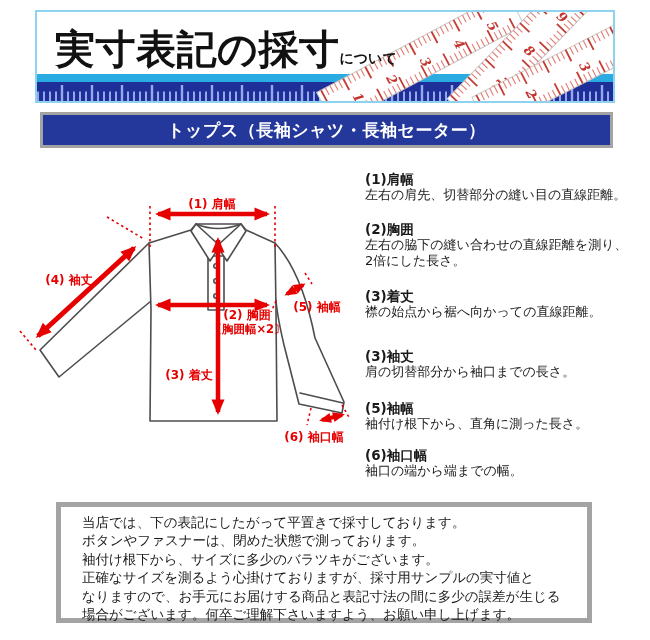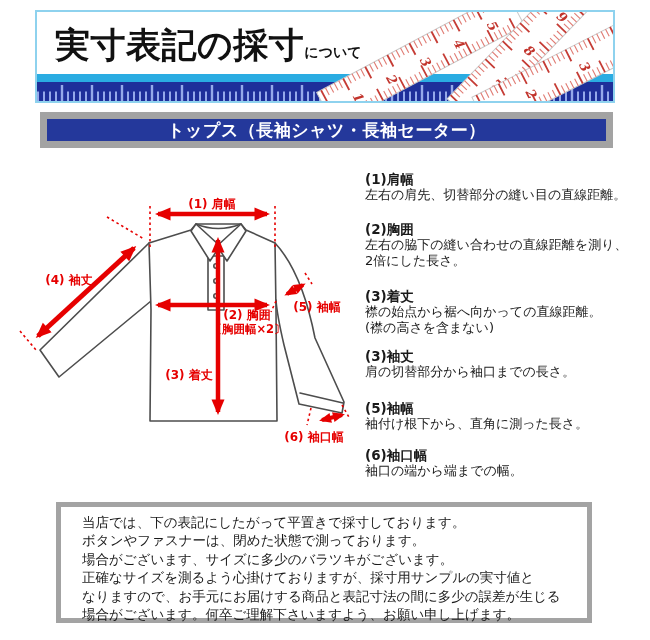--- a/index.html
+++ b/index.html
@@ -4,28 +4,28 @@
 <style>
   html,body{margin:0;padding:0}
   body{
     width:650px;height:640px;position:relative;background:#fff;overflow:hidden;
     font-family:"DejaVu Sans","Liberation Sans",sans-serif;color:#1a1a1a;
   }
 
   
   #headersvg{position:absolute;left:35px;top:10px}
   #titlebox{position:absolute;left:55px;top:22px;z-index:2;display:flex;align-items:baseline;white-space:nowrap}
-  #title-main{font-size:35px;font-weight:600;letter-spacing:0.5px;color:#111}
+  #title-main{font-size:40px;font-weight:600;letter-spacing:0.5px;color:#111}
   #title-suffix{font-size:14px;font-weight:600;color:#111}
   .tapenum{font:italic bold 13px "DejaVu Serif",serif;fill:#c2342c;text-anchor:middle}
 
   
   #banner{
     position:absolute;left:40px;top:112px;width:573px;height:36px;box-sizing:border-box;
-    background:#24389b;border:7px solid #a3a3a3;color:#fff;
+    background:#24389b;border:3px solid #a3a3a3;color:#fff;
     display:flex;align-items:center;justify-content:center;
     font-size:17px;font-weight:600;letter-spacing:0.5px;white-space:nowrap;font-family:Liberation Mono, monospace;
   }
 
   
   #diagram{position:absolute;left:0;top:165px}
   .shirt{stroke:#4d4d4d;stroke-width:1.6;fill:#fff;stroke-linejoin:round;stroke-linecap:round}
   .noline{fill:none}
   .dot{stroke:#e60000;stroke-width:1.6;stroke-dasharray:2.5 3;fill:none}
   .arrL{stroke:#e60000;stroke-width:4.5;fill:none}
@@ -481,35 +481,34 @@
   <p class="mg-line">左右の肩先、切替部分の縫い目の直線距離。</p>
 </div>
 <div class="mg" style="top:221px">
   <p class="mg-title">(2)胸囲</p>
   <p class="mg-line">左右の脇下の縫い合わせの直線距離を測り、</p>
   <p class="mg-line">2倍にした長さ。</p>
 </div>
 <div class="mg" style="top:288px">
   <p class="mg-title">(3)着丈</p>
   <p class="mg-line">襟の始点から裾へ向かっての直線距離。</p>
-  <p class="mg-line">(襟の高さを含まない)</p>
 </div>
 <div class="mg" style="top:348px">
   <p class="mg-title">(3)袖丈</p>
   <p class="mg-line">肩の切替部分から袖口までの長さ。</p>
 </div>
 <div class="mg" style="top:400px">
   <p class="mg-title">(5)袖幅</p>
   <p class="mg-line">袖付け根下から、直角に測った長さ。</p>
 </div>
 <div class="mg" style="top:447px">
   <p class="mg-title">(6)袖口幅</p>
   <p class="mg-line">袖口の端から端までの幅。</p>
 </div>
 
 <div id="disclaimer">
   <div class="dline">当店では、下の表記にしたがって平置きで採寸しております。</div>
   <div class="dline">ボタンやファスナーは、閉めた状態で測っております。</div>
-  <div class="dline">場合がございます、サイズに多少のバラツキがございます。</div>
+  <div class="dline">袖付け根下から、サイズに多少のバラツキがございます。</div>
   <div class="dline">正確なサイズを測るよう心掛けておりますが、採寸用サンプルの実寸値と</div>
   <div class="dline">なりますので、お手元にお届けする商品と表記寸法の間に多少の誤差が生じる</div>
   <div class="dline">場合がございます。何卒ご理解下さいますよう、お願い申し上げます。</div>
 </div>
 
 </body></html>

